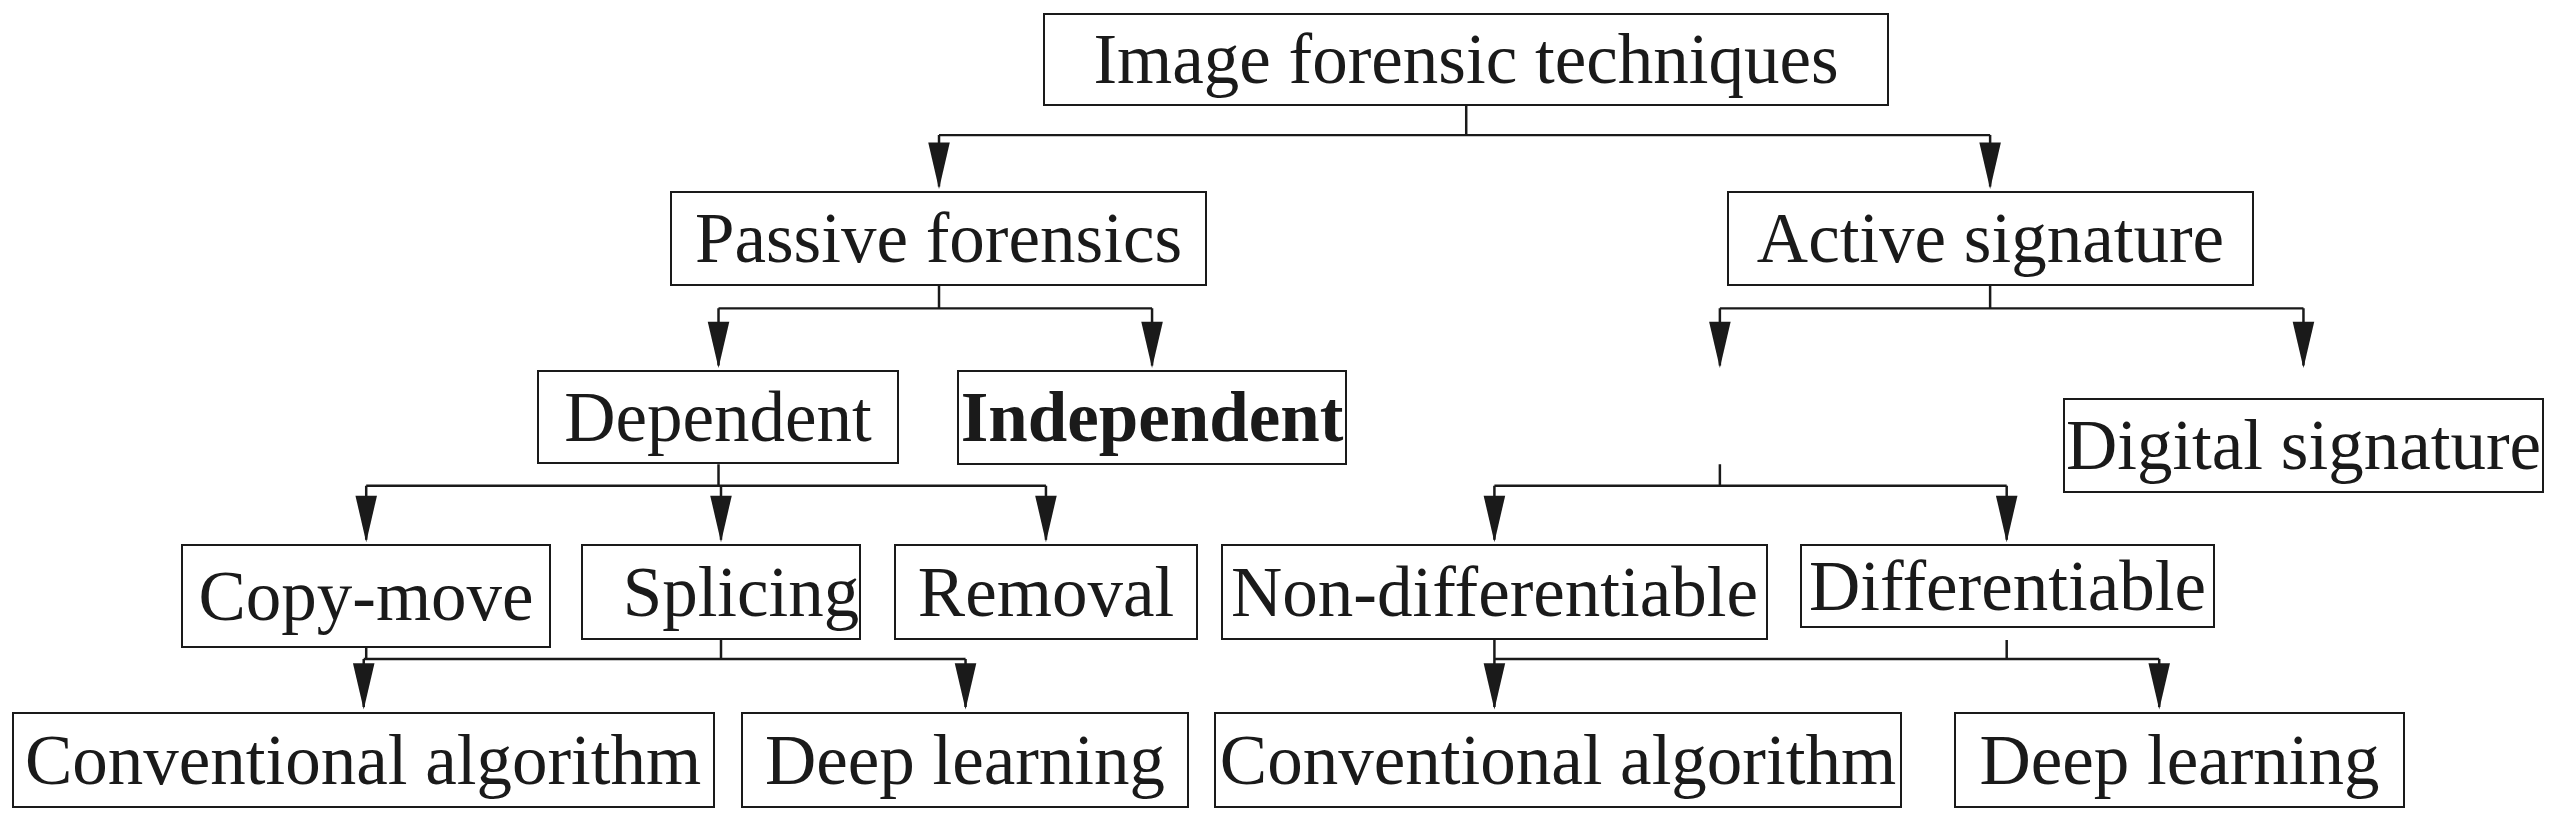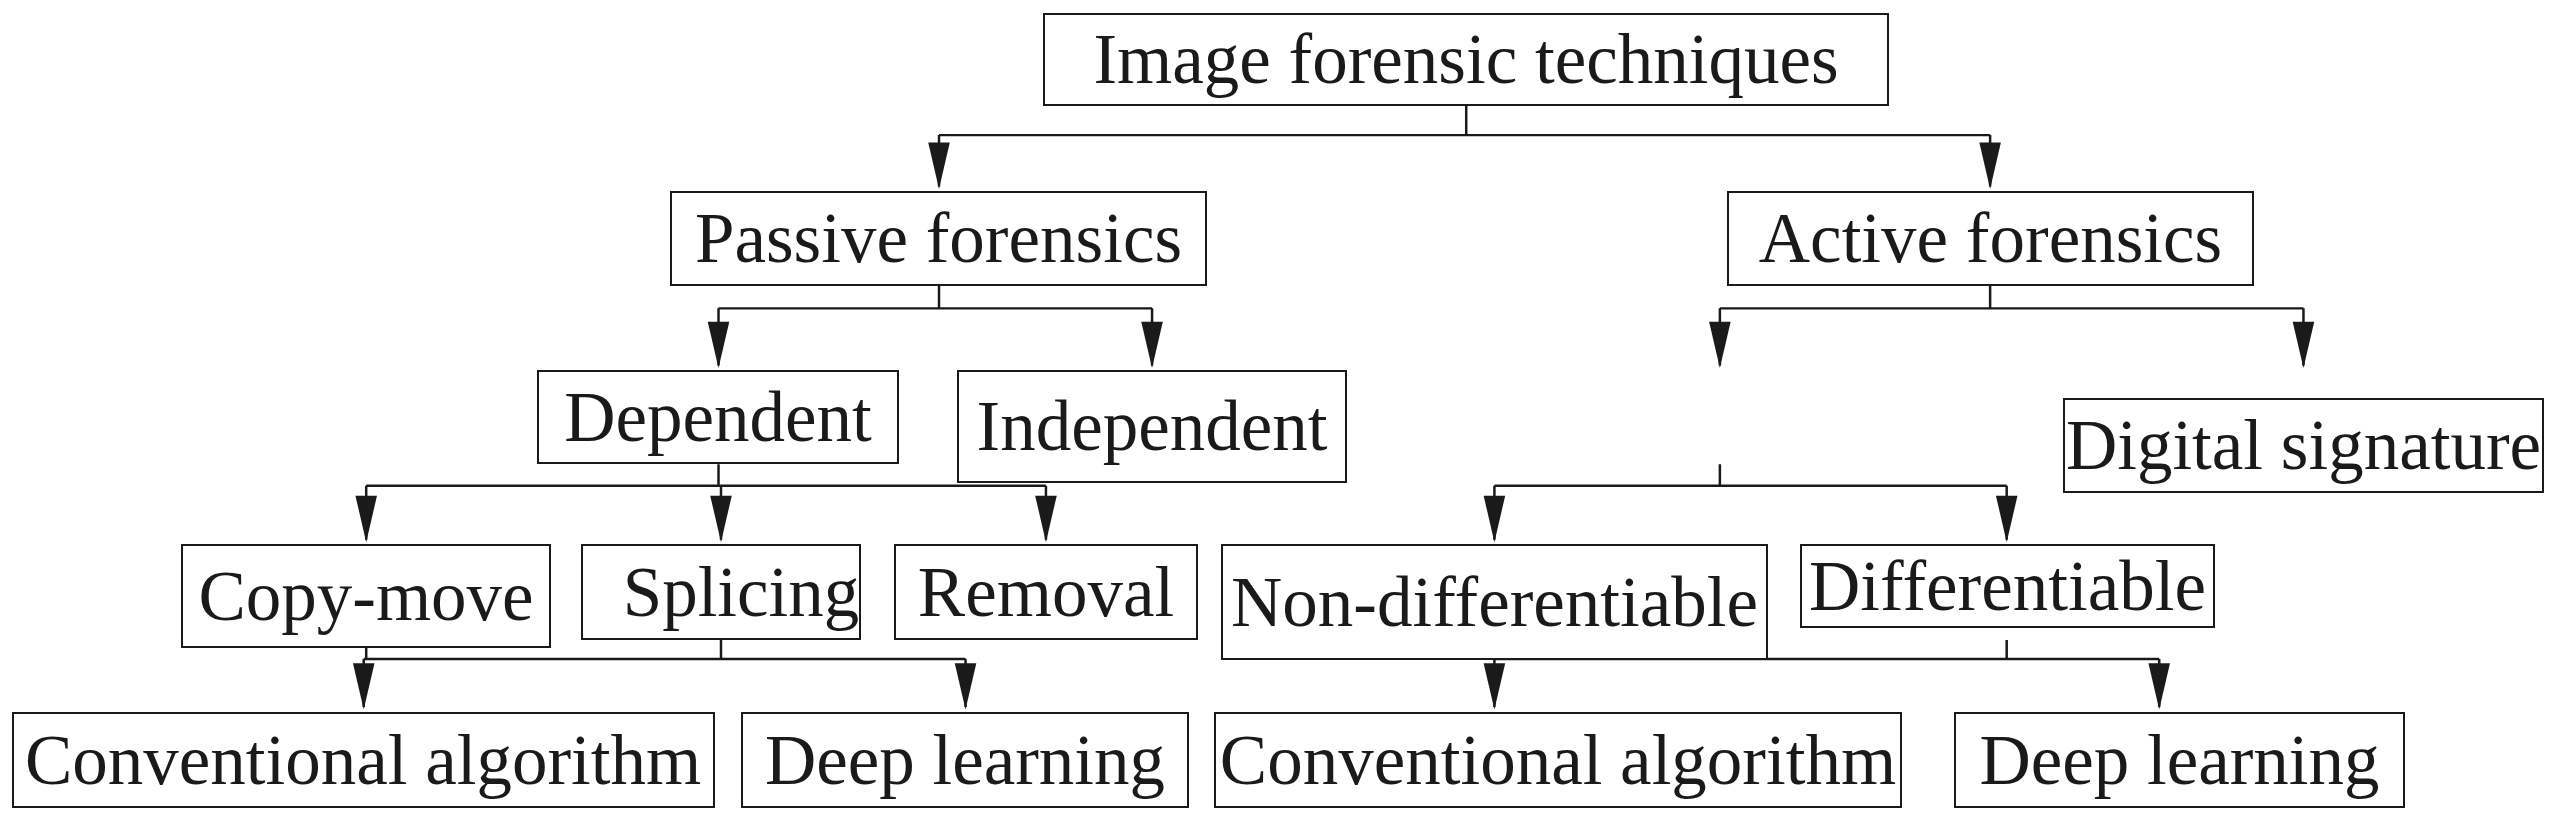--- a/index.html
+++ b/index.html
@@ -68,36 +68,36 @@
       <polygon points="1151,800 1177,800 1164,856"></polygon>
       <polygon points="1789,800 1815,800 1802,856"></polygon>
       <polygon points="2591,800 2617,800 2604,856"></polygon>
     </g>
   </svg>
 
   <div class="node" style="left:1043px; top:13.3px;  width:846px; height:93px;">Image forensic techniques</div>
 
   <div class="node" style="left:670px;  top:191px; width:537px;  height:95px;">Passive forensics</div>
 
-  <div class="node" style="left:1727px; top:191px; width:527px;  height:95px;">Active forensics</div>
+  <div class="node" style="left:1727px; top:191px; width:527px;  height:95px;">Active signature</div>
 
   <div class="node" style="left:537px;  top:370px; width:362px;  height:94px;">Dependent</div>
 
-  <div class="node" style="left:957px; top:370px; width:390px;  height:113px;">Independent</div>
+  <div class="node" style="left:957px; top:370px; width:390px;  height:95px;font-weight:bold;">Independent</div>
 
 
   <div class="node" style="left:2063px; top:370px; width:481px;  height:95px;margin-top:28px;">Digital signature</div>
 
   <div class="node" style="left:181px;  top:544px; width:370px;  height:104px;">Copy-move</div>
 
   <div class="node" style="left:581px;  top:544px; width:280px;  height:96px;padding-left:40px;">Splicing</div>
 
   <div class="node" style="left:894px; top:544px; width:304px;  height:96px;">Removal</div>
 
-  <div class="node" style="left:1221px; top:544px; width:547px;  height:116px;">Non-differentiable</div>
+  <div class="node" style="left:1221px; top:544px; width:547px;  height:96px;">Non-differentiable</div>
 
   <div class="node" style="left:1800px; top:544px; width:415px;  height:84px;">Differentiable</div>
 
   <div class="node" style="left:11.6px;   top:712px; width:703px;  height:96px;">Conventional algorithm</div>
 
   <div class="node" style="left:741px;  top:712px; width:448px;  height:96px;">Deep learning</div>
 
   <div class="node" style="left:1214px; top:712px; width:688px;  height:96px;">Conventional algorithm</div>
 
   <div class="node" style="left:1954px; top:712px; width:451px;  height:96px;">Deep learning</div>

